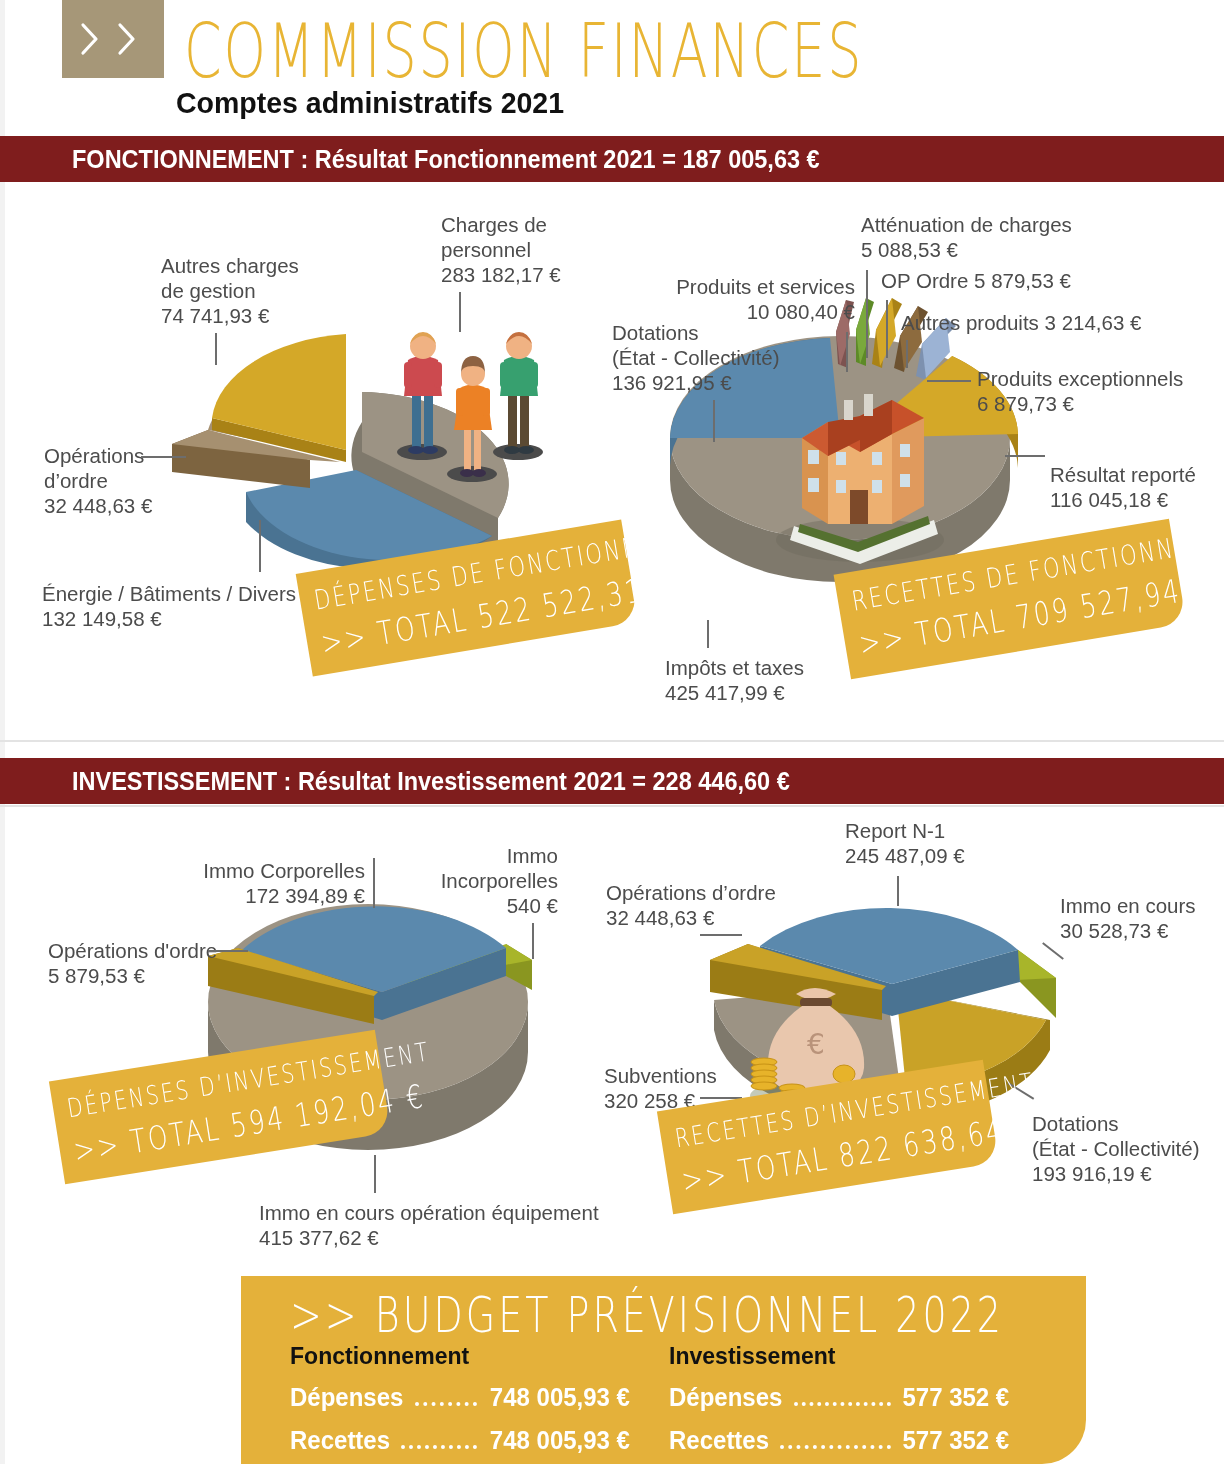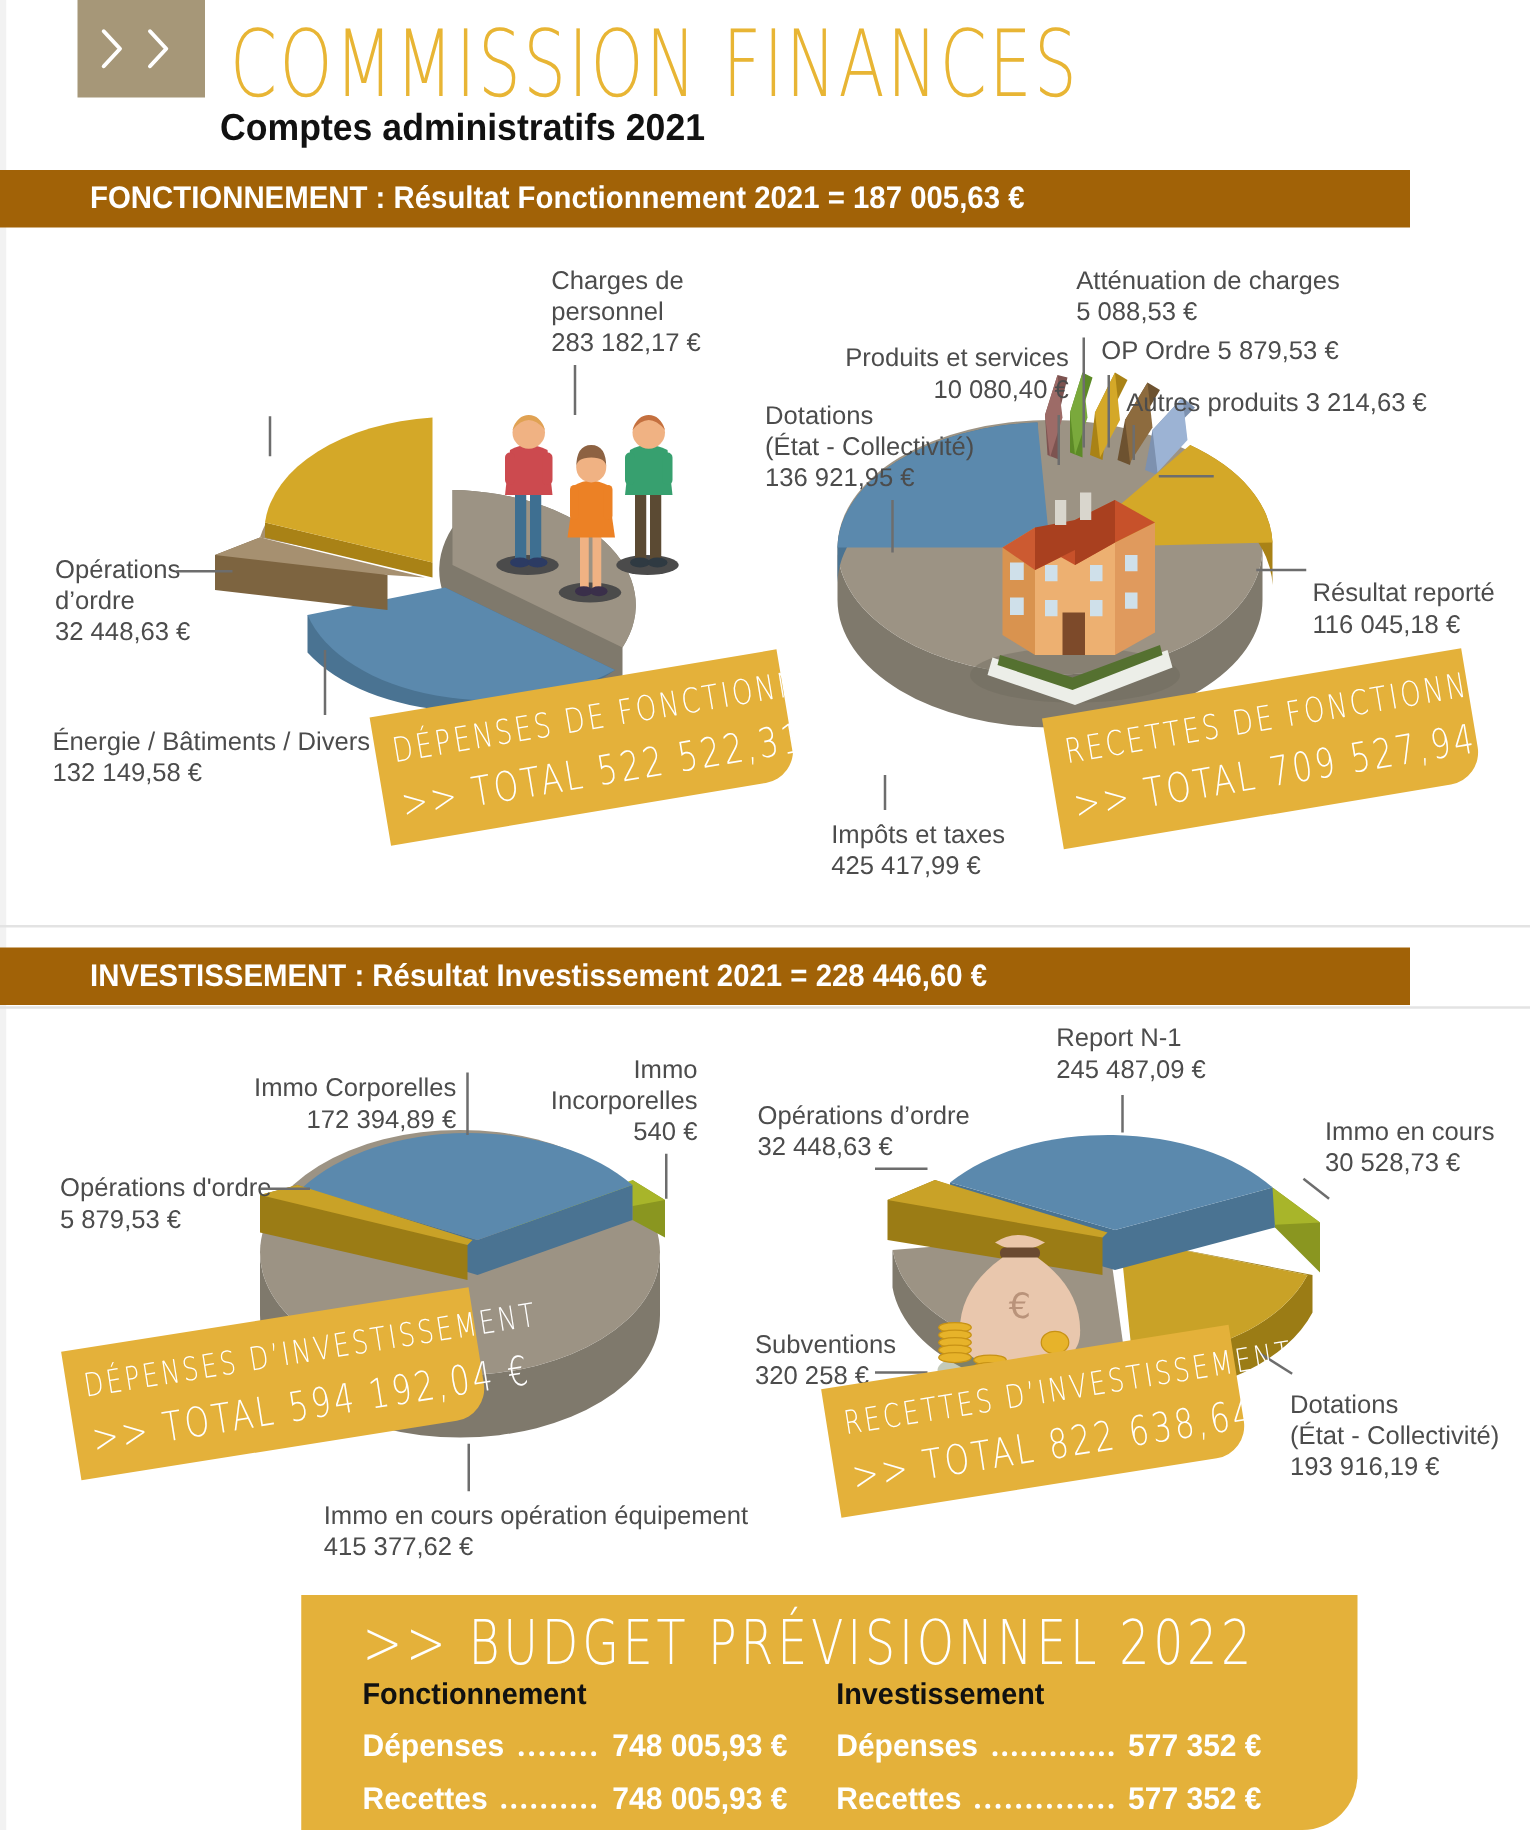--- a/index.html
+++ b/index.html
@@ -28,21 +28,21 @@
   }
   .subtitle{
     position:absolute;left:176px;top:86px;
     font-size:30px;font-weight:bold;color:#111;
     font-family:"Liberation Sans",sans-serif;
     transform:scaleX(.95);transform-origin:left top;
     white-space:nowrap;
   }
 
   
-  .band{position:absolute;left:0;width:1128px;height:46px;background:#a16207;text-decoration:underline;}
+  .band{position:absolute;left:0;width:1224px;height:46px;background:#7f1d1d;text-decoration:underline;}
   .band .band-txt{
     position:absolute;left:72px;top:50%;transform:translateY(-50%) scaleX(.94);
     transform-origin:left center;
     color:#fff;font-size:25px;font-weight:bold;white-space:nowrap;
     font-family:"Liberation Sans",sans-serif;
   }
   #band-fonc{top:136px;}
   #band-inv{top:758px;}
   .hrule{position:absolute;left:0;width:1224px;height:2px;background:#e3e3e3;}
 
@@ -165,20 +165,23 @@
           <ellipse cx="126" cy="124" rx="8" ry="4" fill="#2f3a42"></ellipse>
       </g>
     </svg>
   </div>
 
   <div class="anno" style="left:441px;top:212px;">Charges de
 personnel
 283 182,17 €</div>
   <div class="leader" style="left:459px;top:292px;width:2px;height:40px;"></div>
 
+  <div class="anno" style="left:161px;top:253px;">Autres charges
+de gestion
+74 741,93 €</div>
   <div class="leader" style="left:215px;top:333px;width:2px;height:32px;"></div>
 
   <div class="anno" style="left:44px;top:443px;">Opérations
 d’ordre
 32 448,63 €</div>
   <div class="leader" style="left:141px;top:456px;width:45px;height:2px;"></div>
 
   <div class="anno" style="left:42px;top:581px;">Énergie / Bâtiments / Divers
 132 149,58 €</div>
   <div class="leader" style="left:259px;top:520px;width:2px;height:52px;"></div>
@@ -261,20 +264,22 @@
   <div class="leader" style="left:886px;top:300px;width:2px;height:58px;"></div>
 
   <div class="anno" style="left:901px;top:310px;">Autres produits 3 214,63 €</div>
   <div class="leader" style="left:906px;top:340px;width:2px;height:28px;"></div>
 
   <div class="anno" style="left:612px;top:320px;">Dotations
 (État - Collectivité)
 136 921,95 €</div>
   <div class="leader" style="left:713px;top:400px;width:2px;height:42px;"></div>
 
+  <div class="anno" style="left:977px;top:366px;">Produits exceptionnels
+6 879,73 €</div>
   <div class="leader" style="left:927px;top:380px;width:44px;height:2px;"></div>
 
   <div class="anno" style="left:1050px;top:462px;">Résultat reporté
 116 045,18 €</div>
   <div class="leader" style="left:1005px;top:455px;width:40px;height:2px;"></div>
 
   <div class="anno" style="left:665px;top:655px;">Impôts et taxes
 425 417,99 €</div>
   <div class="leader" style="left:707px;top:620px;width:2px;height:28px;"></div>
 

